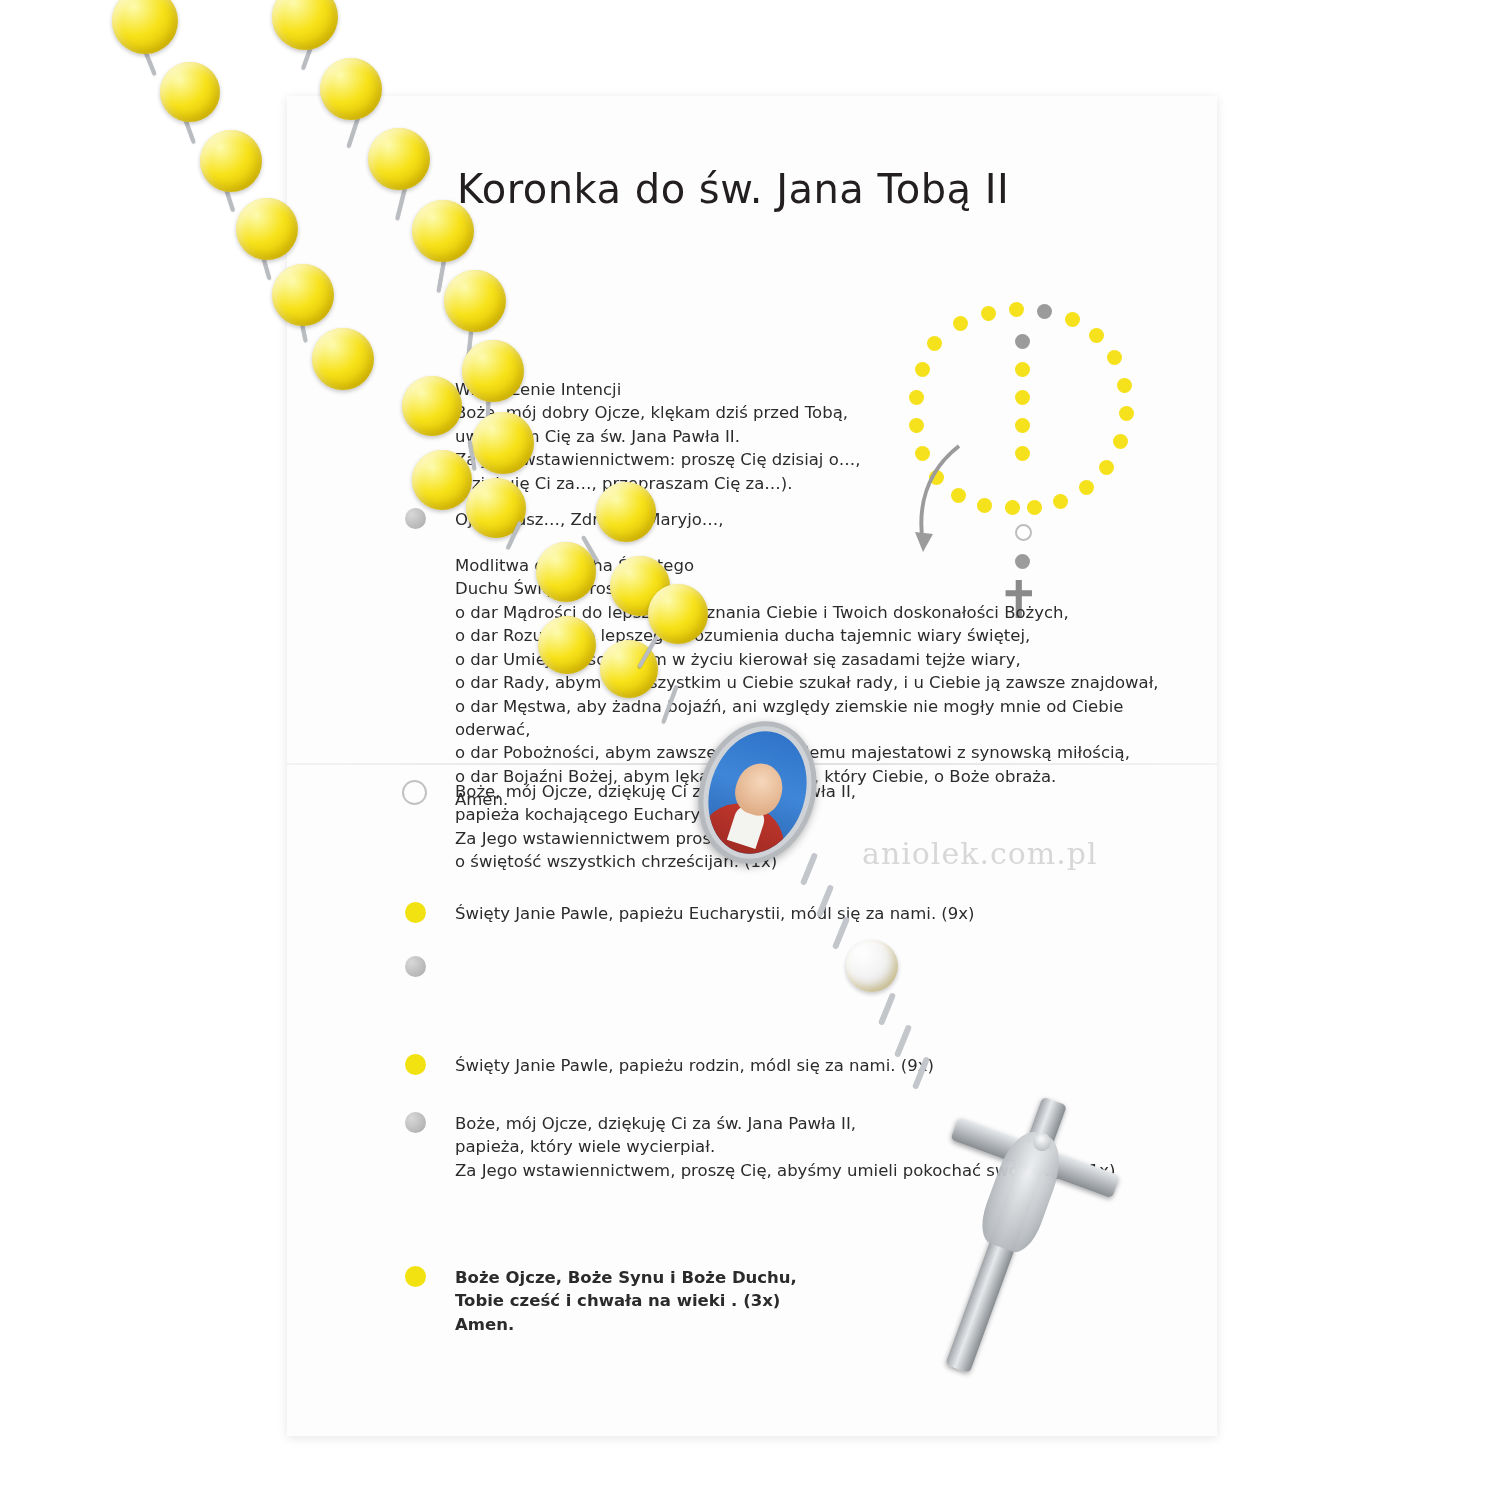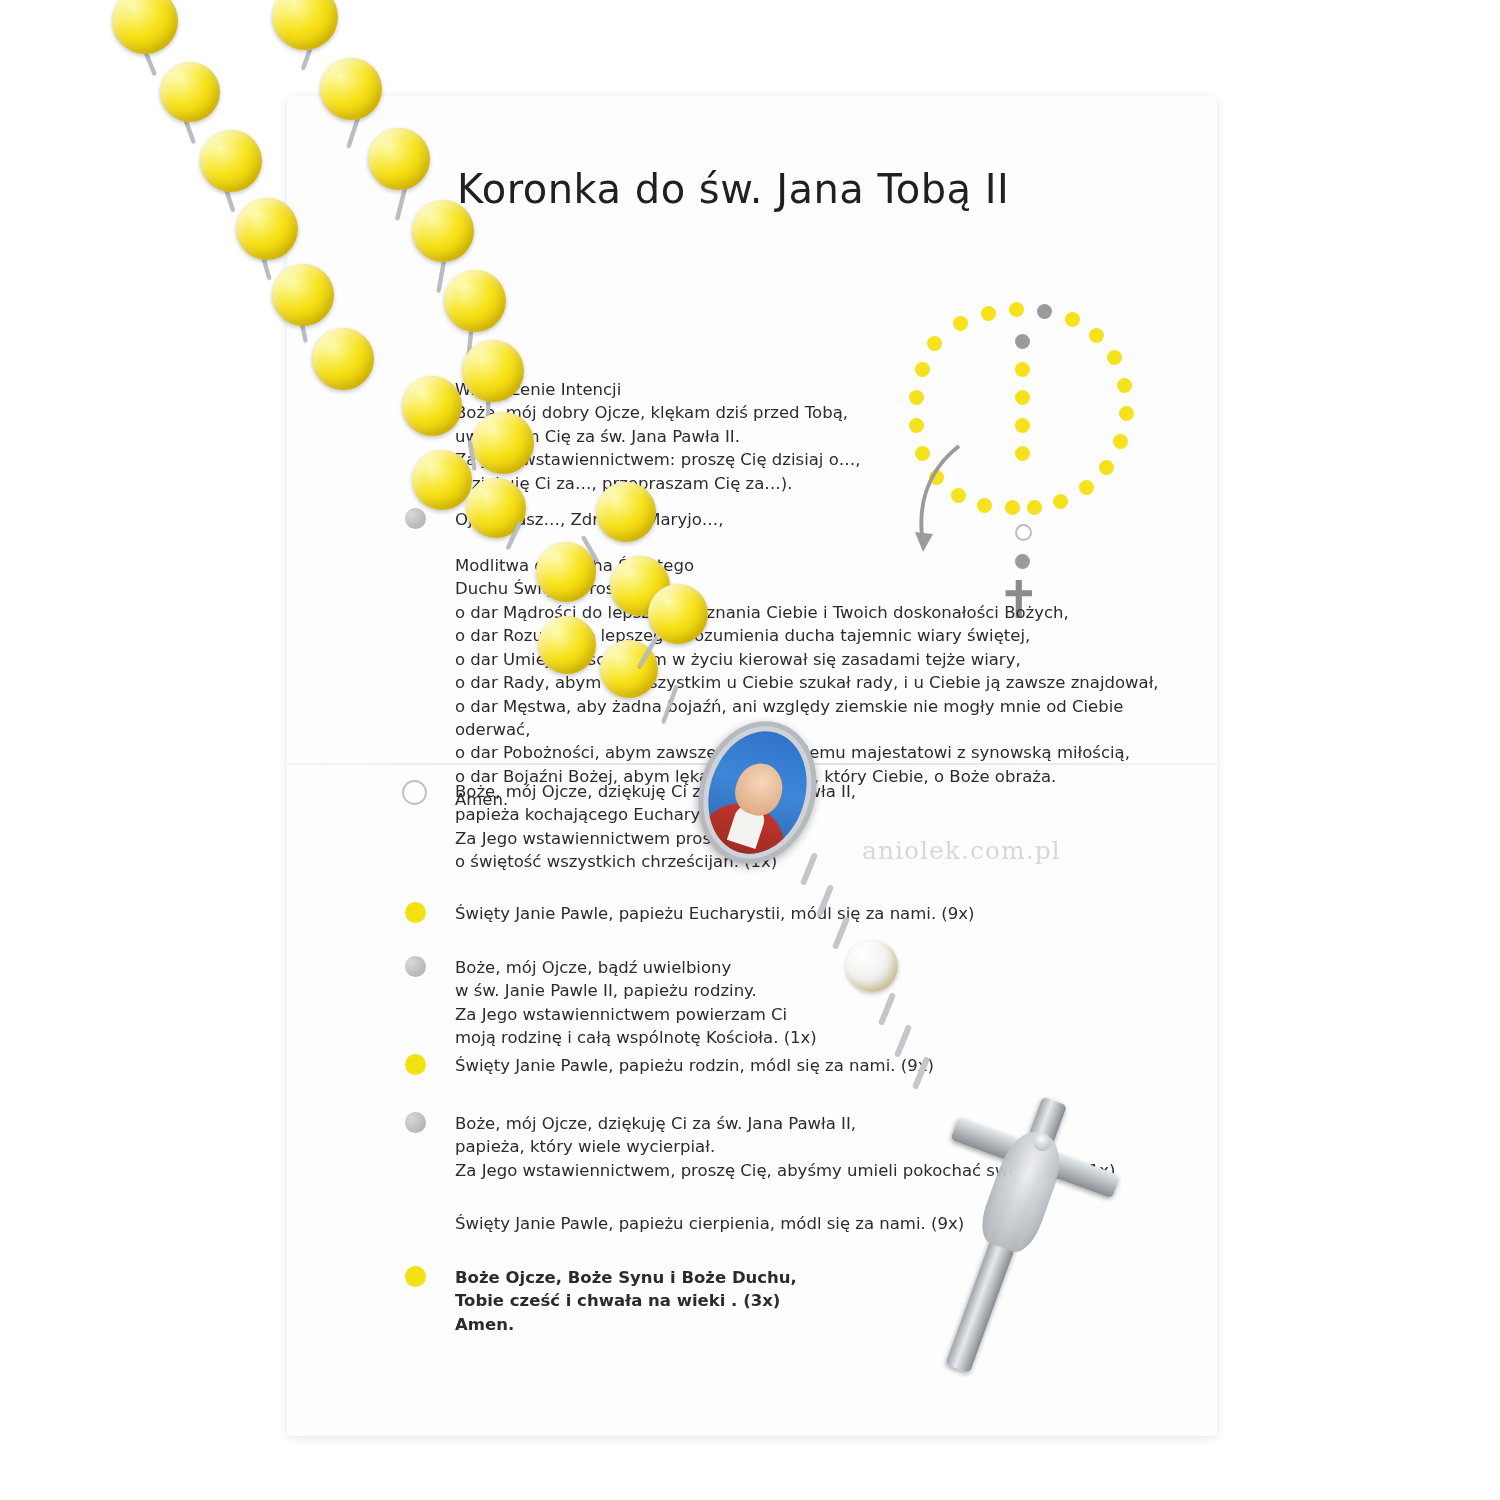--- a/index.html
+++ b/index.html
@@ -49,21 +49,21 @@
     position:absolute;width:21px;height:21px;border-radius:50%;
   }
   .dot.yellow{background:#f2e211;}
   .dot.grey{background:#bcbcbc;
     background-image:radial-gradient(circle at 30% 30%,#d8d8d8,#a9a9a9);}
   .dot.open{background:transparent;border:2px solid #c2c2c2;}
 
   
   .watermark{
     position:absolute;left:575px;top:740px;
-    font-size:25px;color:rgba(120,120,120,.28);
+    font-size:30px;color:rgba(120,120,120,.28);
     letter-spacing:1px;
     font-family:"DejaVu Serif", serif;
     pointer-events:none;
   }
 
   
   .diagram{position:absolute;left:620px;top:190px;width:260px;height:370px;}
   .dbead{position:absolute;width:15px;height:15px;border-radius:50%;background:#f5e21c;}
   .dbead.grey{background:#9b9b9b;}
   .dbead.open{background:#fff;border:2px solid #bdbdbd;width:13px;height:13px;}
@@ -194,34 +194,29 @@
     <div class="dot open" style="left:115px;top:684px"></div>
     <div class="blk" style="left:168px;top:684px;width:640px">Boże, mój Ojcze, dziękuję Ci za św. Jana Pawła II,
 papieża kochającego Eucharystię.
 Za Jego wstawiennictwem proszę Cię
 o świętość wszystkich chrześcijan. (1x)</div>
 
     <div class="dot yellow" style="left:118px;top:806px"></div>
     <div class="blk" style="left:168px;top:806px;width:700px">Święty Janie Pawle, papieżu Eucharystii, módl się za nami. (9x)</div>
 
     <div class="dot grey" style="left:118px;top:860px"></div>
-    <div class="blk" style="left:168px;top:860px;width:640px">Boże, mój Ojcze, bądź uwielbiony
-w  św. Janie Pawle II, papieżu rodziny.
-Za Jego wstawiennictwem powierzam Ci
-moją rodzinę i całą wspólnotę Kościoła. (1x)</div>
 
     <div class="dot yellow" style="left:118px;top:958px"></div>
     <div class="blk" style="left:168px;top:958px;width:700px">Święty Janie Pawle, papieżu rodzin, módl się za nami. (9x)</div>
 
     <div class="dot grey" style="left:118px;top:1016px"></div>
     <div class="blk" style="left:168px;top:1016px;width:740px">Boże, mój Ojcze, dziękuję Ci za św. Jana Pawła II,
 papieża, który wiele wycierpiał.
 Za Jego wstawiennictwem, proszę Cię, abyśmy umieli pokochać swój krzyż. (1x)</div>
 
-    <div class="blk" style="left:168px;top:1116px;width:700px">Święty Janie Pawle, papieżu cierpienia, módl się za nami. (9x)</div>
 
     <div class="dot yellow" style="left:118px;top:1170px"></div>
     <div class="blk bold" style="left:168px;top:1170px;width:640px">Boże Ojcze, Boże Synu i Boże Duchu,
 Tobie cześć i chwała na wieki . (3x)
 Amen.</div>
 
     <div class="watermark">aniolek.com.pl</div>
   </div>
 
   <div>

